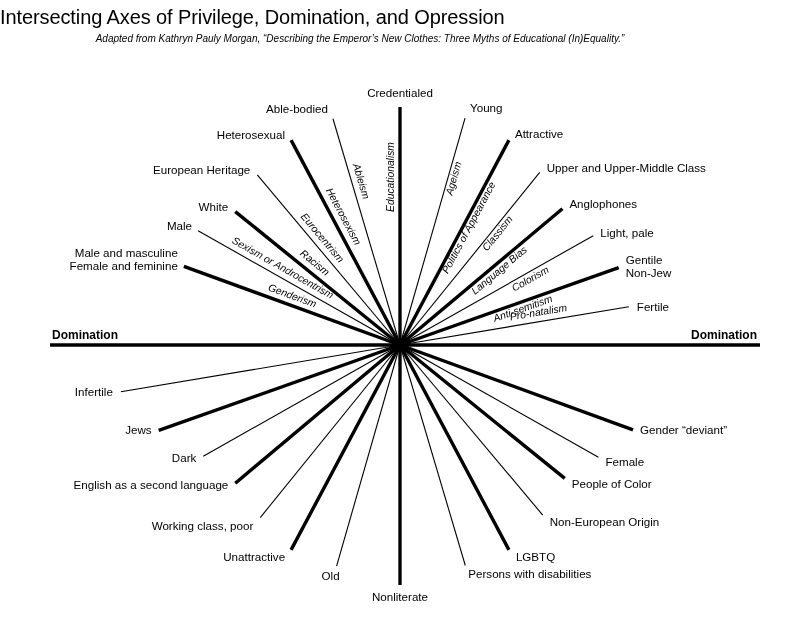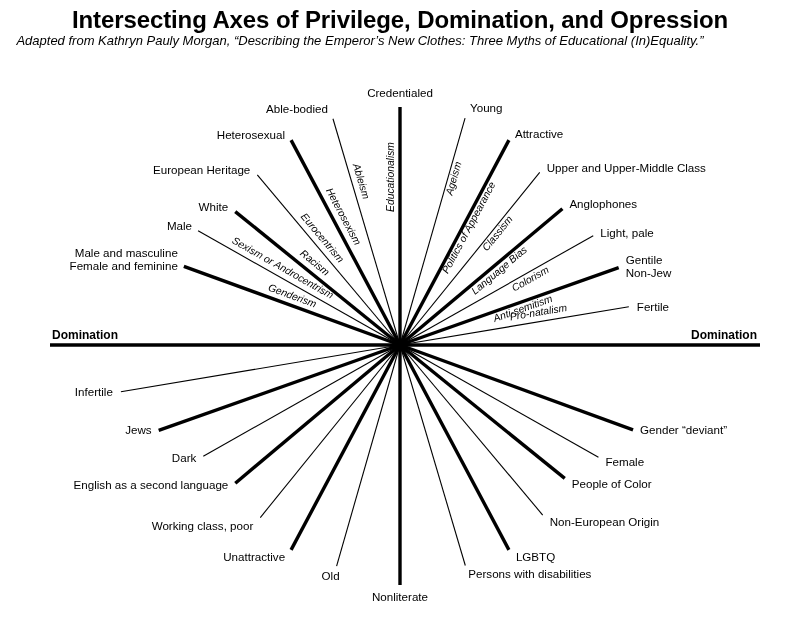--- a/index.html
+++ b/index.html
@@ -15,32 +15,32 @@
     background: #ffffff;
     overflow: hidden;
     font-family: "Liberation Sans", sans-serif;
     color: #000000;
   }
   #title {
     position: absolute;
     top: 6px;
     left: 0;
     width: 800px;
-    text-align: center;
-    font-size: 24px;
-    font-weight: bold;
+    text-align: left;
+    font-size: 20px;
+    font-weight: normal;
     letter-spacing: -0.1px;
     color: #000;
   }
   .credit {
     position: absolute;
     left: 0;
     width: 720px;
     text-align: center;
-    font-size: 13px;
+    font-size: 10px;
     font-style: italic;
     color: #000;
   }
   #credit1 { top: 33px; }
   #credit2 { top: 46px; }
   #credit2 .roman { font-style: normal; }
   #diagram {
     position: absolute;
     top: 0;
     left: 0;

